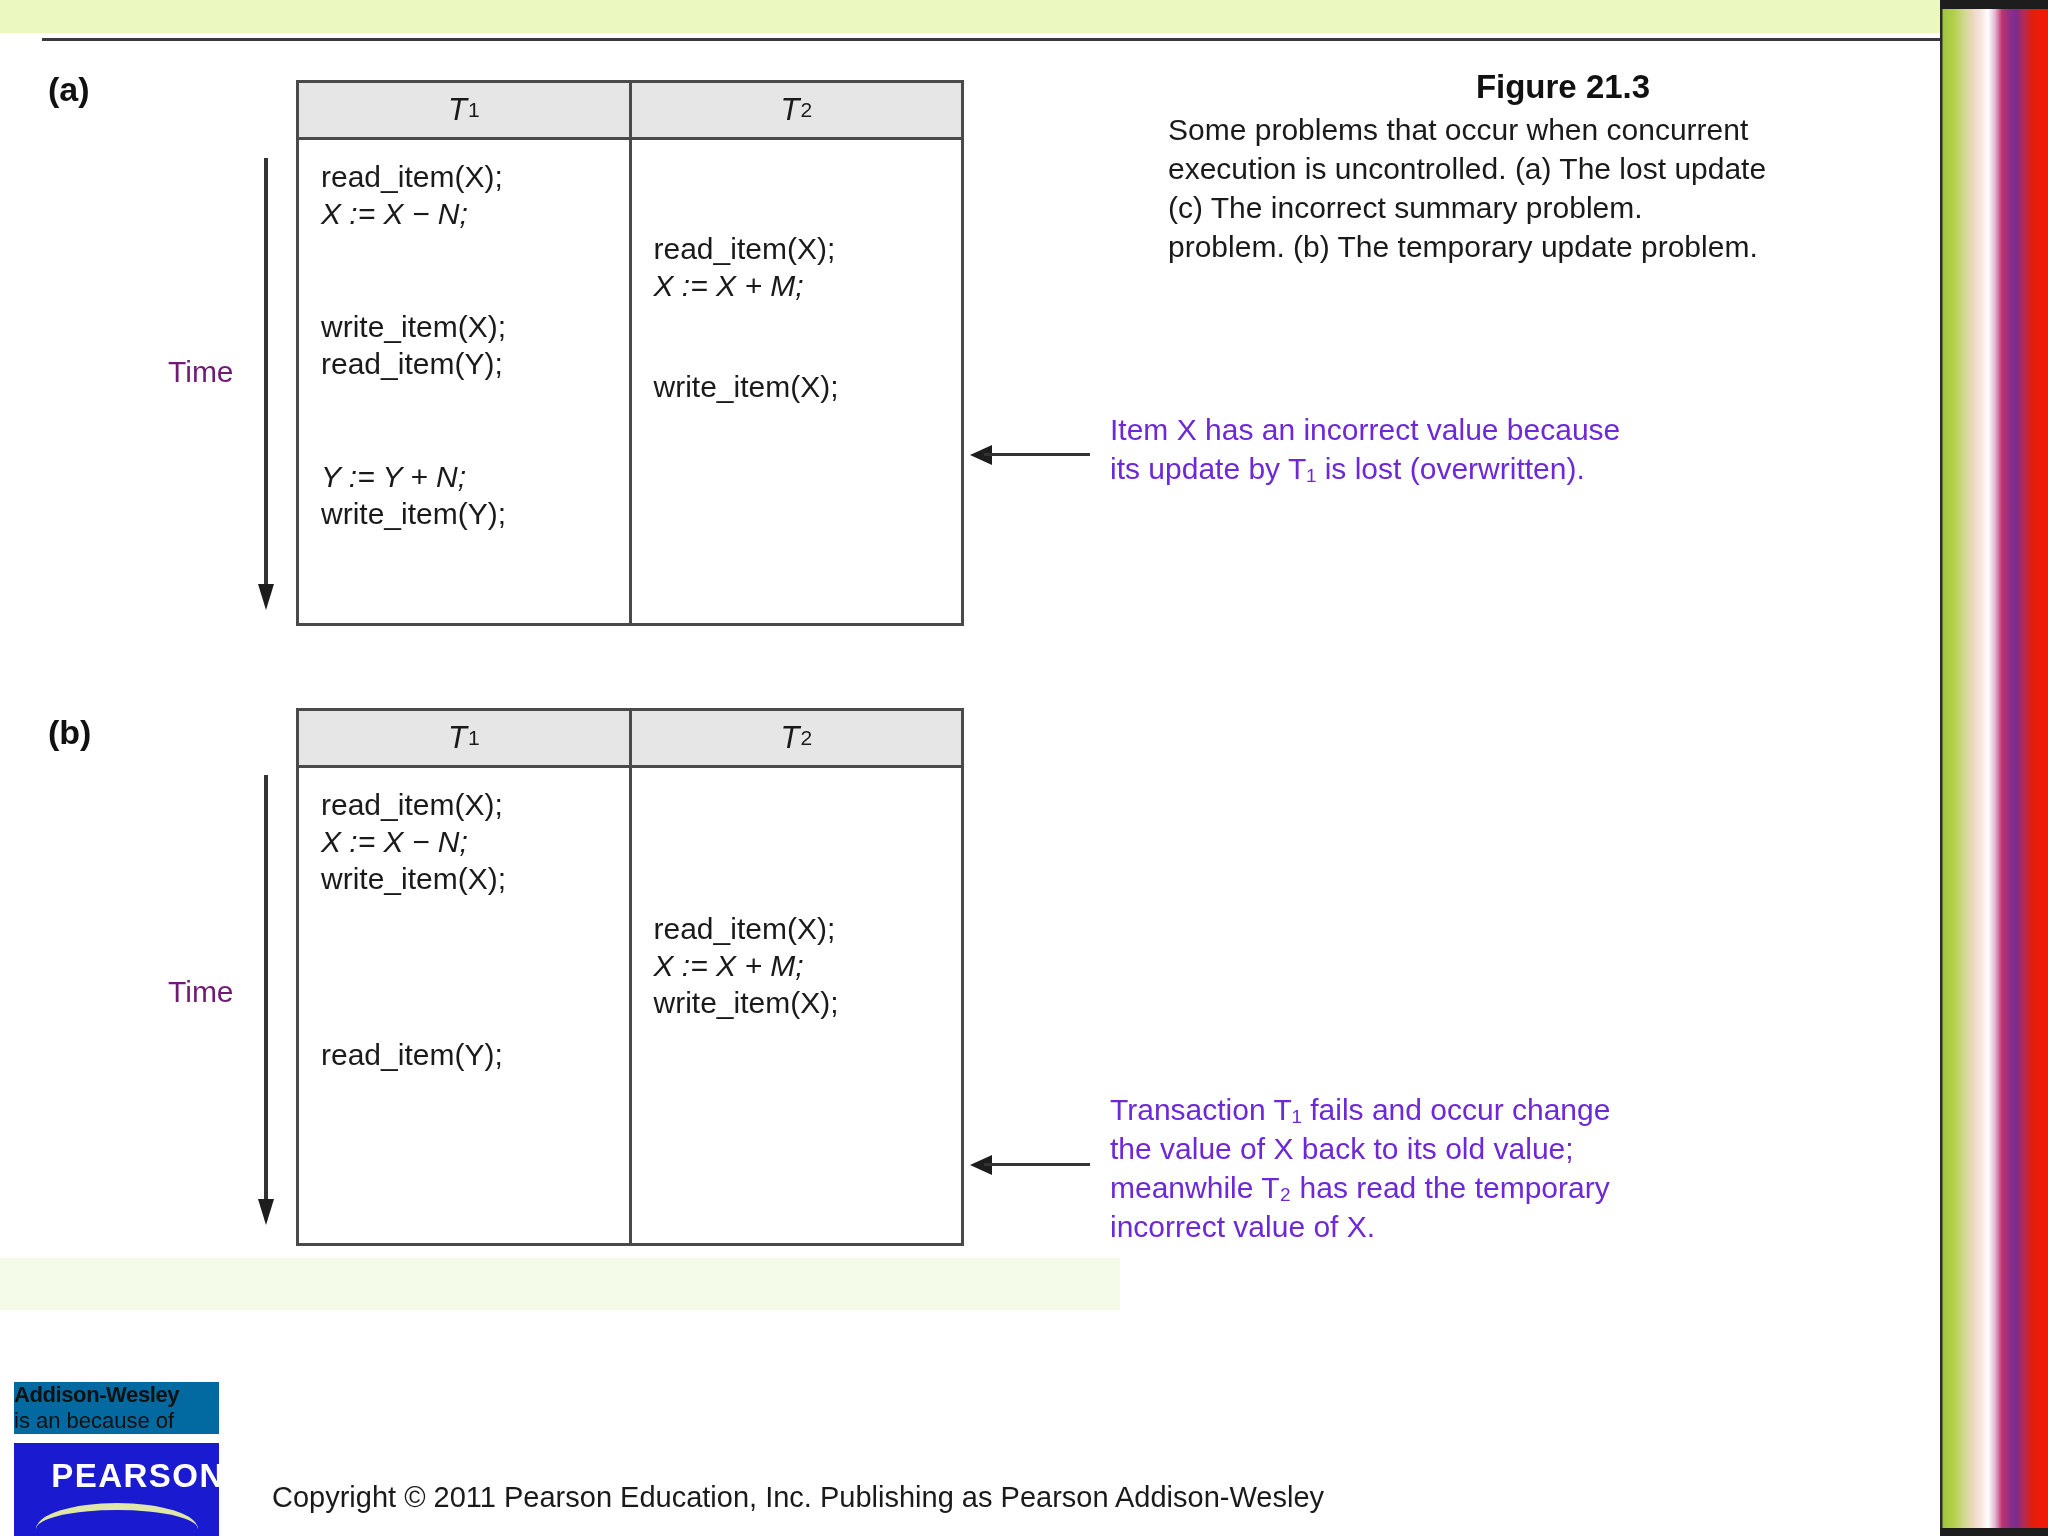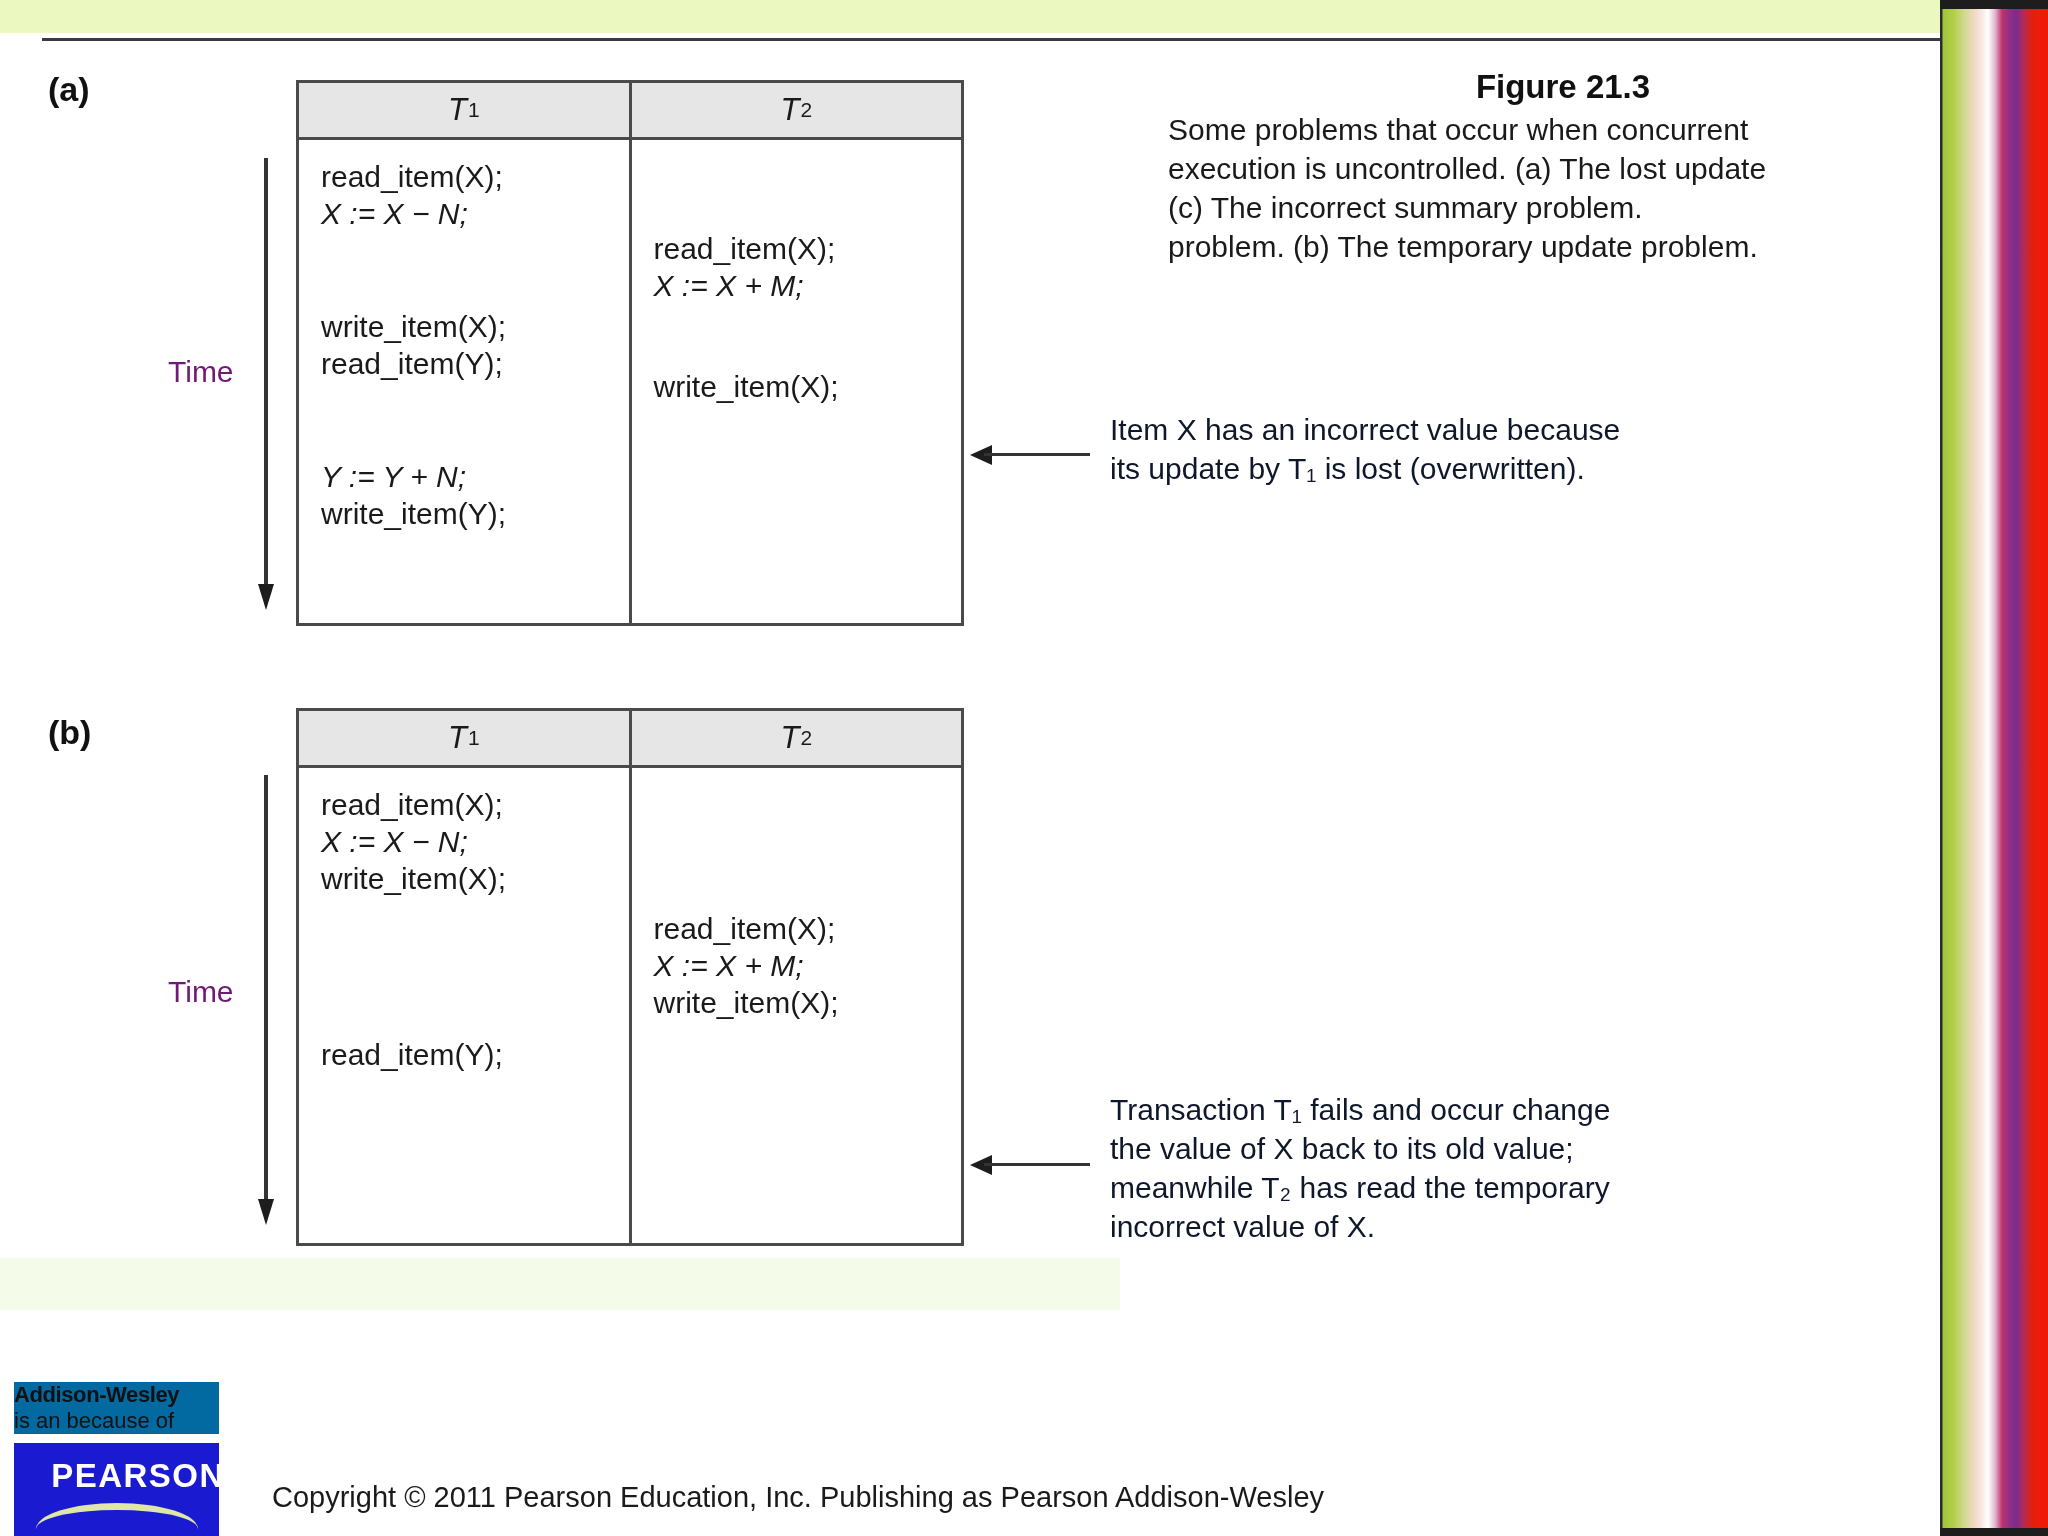--- a/index.html
+++ b/index.html
@@ -165,21 +165,21 @@
     white-space: nowrap;
   }
   .op-block .ln { display: block; }
   .it { font-style: italic; }
 
   
   .callout {
     position: absolute;
     font-size: 30px;
     line-height: 39px;
-    color: #0f172a;
+    color: #6d28d9;
   }
   .callout .ln { display: block; white-space: nowrap; }
   .callout-arrow {
     position: absolute;
     height: 20px;
   }
   .callout-arrow .shaft {
     position: absolute;
     left: 14px; top: 8px;
     height: 3px;

